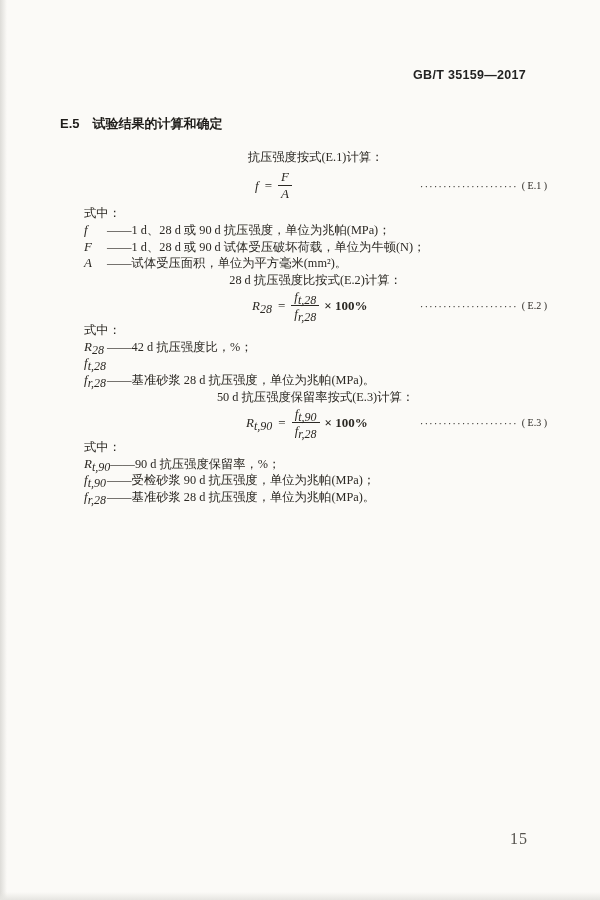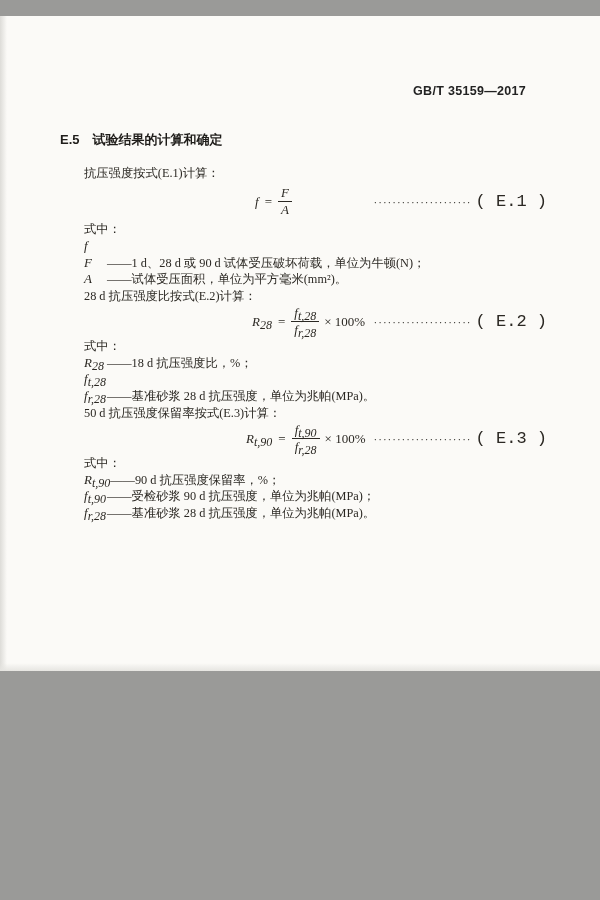--- a/index.html
+++ b/index.html
@@ -2,22 +2,22 @@
 <html><head>
 <meta charset="utf-8">
 <style>
   html,body{margin:0;padding:0;}
   body{
     background:#9a9a98;
     font-family:"Liberation Serif","DejaVu Serif",serif;
   }
   .page{
     position:relative;
-    width:600px;height:655px;
-    margin:16px auto;
+    width:600px;height:900px;
+    margin:0 auto;
     background:#fbfaf7;
     color:#2b2823;
     overflow:hidden;
   }
   
   .page::before{
     content:"";position:absolute;left:0;top:0;bottom:0;width:7px;
     background:linear-gradient(90deg,#dddcd8, rgba(251,250,247,0));
     pointer-events:none;
   }
@@ -35,21 +35,21 @@
     position:absolute;top:115px;left:60px;
     font-family:"Liberation Sans","DejaVu Sans",sans-serif;
     font-weight:bold;font-size:13px;color:#1f1d1a;
     display:flex;gap:13px;align-items:baseline;
   }
   .content{
     position:absolute;top:149px;left:60px;width:487px;
     font-size:12.3px;line-height:17px;
   }
   .indent{padding-left:24px;}
-  .intro-line{white-space:nowrap;}
+  .intro-line{white-space:nowrap;text-align:center;}
   .where-line{padding-left:24px;}
   
   .formula-row{
     display:flex;align-items:center;width:100%;
   }
   .fr-e1{margin:3px 0;}
   .fr-e2,.fr-e3{margin:0;}
   .formula{
     display:inline-flex;align-items:center;gap:5px;
     font-size:13px;white-space:nowrap;
@@ -59,42 +59,42 @@
   .fr-e3 .formula{margin-left:186px;}
   .var{font-style:italic;font-family:"Liberation Serif","DejaVu Serif",serif;}
   .formula sub, .sym sub{
     font-size:12px;font-style:italic;line-height:0;
     vertical-align:-3px;letter-spacing:0;
   }
   .op{font-style:normal;padding:0 1px;}
   .frac{display:inline-flex;flex-direction:column;text-align:center;vertical-align:middle;}
   .frac .num{padding:0 3px 0 3px;border-bottom:1px solid #2b2823;line-height:16px;}
   .frac .den{padding:0 3px;line-height:16px;}
-  .mult{font-style:normal;white-space:pre;}
+  .mult{font-style:normal;white-space:pre;font-weight:bold;}
   .spacer{flex:1;}
   .leader{
     width:98px;overflow:hidden;white-space:nowrap;flex:none;
     font-size:11px;letter-spacing:1px;color:#2b2823;
     transform:translateY(1px);
   }
-  .eq-label{flex:none;margin-left:4px;font-size:17px;white-space:pre;font-family:Liberation Mono, monospace;}
+  .eq-label{flex:none;margin-left:4px;font-size:10px;white-space:pre;}
   
   .def-line{
     display:flex;align-items:baseline;padding-left:24px;
     line-height:16.6px;white-space:nowrap;
   }
   .sym{display:inline-block;min-width:23px;font-size:13px;}
   .desc{display:inline;}
   .result-para{
     margin-top:1px;text-align:justify;text-indent:24px;
     line-height:17px;
   }
   .page-number{
     position:absolute;top:830px;left:510px;
-    font-size:13px;color:#55524d;letter-spacing:1px;
+    font-size:16px;color:#55524d;letter-spacing:1px;
   }
 </style>
 </head>
 <body>
 
 <div class="page">
 
   <div class="doc-header">GB/T 35159—2017</div>
 
   <div class="section-heading">
@@ -118,20 +118,21 @@
       </span>
       <span class="spacer"></span>
       <span class="leader">········································</span>
       <span class="eq-label">( E.1 )</span>
     </div>
 
     <div class="where-line">式中：</div>
 
     <div class="def-line">
       <span class="sym"><span class="var">f</span><sub></sub></span>
+      <span class="desc">——1 d、28 d 或 90 d 抗压强度，单位为兆帕(MPa)；</span>
     </div>
     <div class="def-line">
       <span class="sym"><span class="var">F</span><sub></sub></span>
       <span class="desc">——1 d、28 d 或 90 d 试体受压破坏荷载，单位为牛顿(N)；</span>
     </div>
     <div class="def-line">
       <span class="sym"><span class="var">A</span><sub></sub></span>
       <span class="desc">——试体受压面积，单位为平方毫米(mm²)。</span>
     </div>
 
@@ -149,21 +150,21 @@
       </span>
       <span class="spacer"></span>
       <span class="leader">········································</span>
       <span class="eq-label">( E.2 )</span>
     </div>
 
     <div class="where-line">式中：</div>
 
     <div class="def-line">
       <span class="sym"><span class="var">R</span><sub>28</sub></span>
-      <span class="desc">——18 d 抗压强度比，%；</span>
+      <span class="desc">——42 d 抗压强度比，%；</span>
     </div>
     <div class="def-line">
       <span class="sym"><span class="var">f</span><sub>t,28</sub></span>
     </div>
     <div class="def-line">
       <span class="sym"><span class="var">f</span><sub>r,28</sub></span>
       <span class="desc">——基准砂浆 28 d 抗压强度，单位为兆帕(MPa)。</span>
     </div>
 
     <div class="intro-line" style="padding-left:24px;">50 d 抗压强度保留率按式(E.3)计算：</div>

